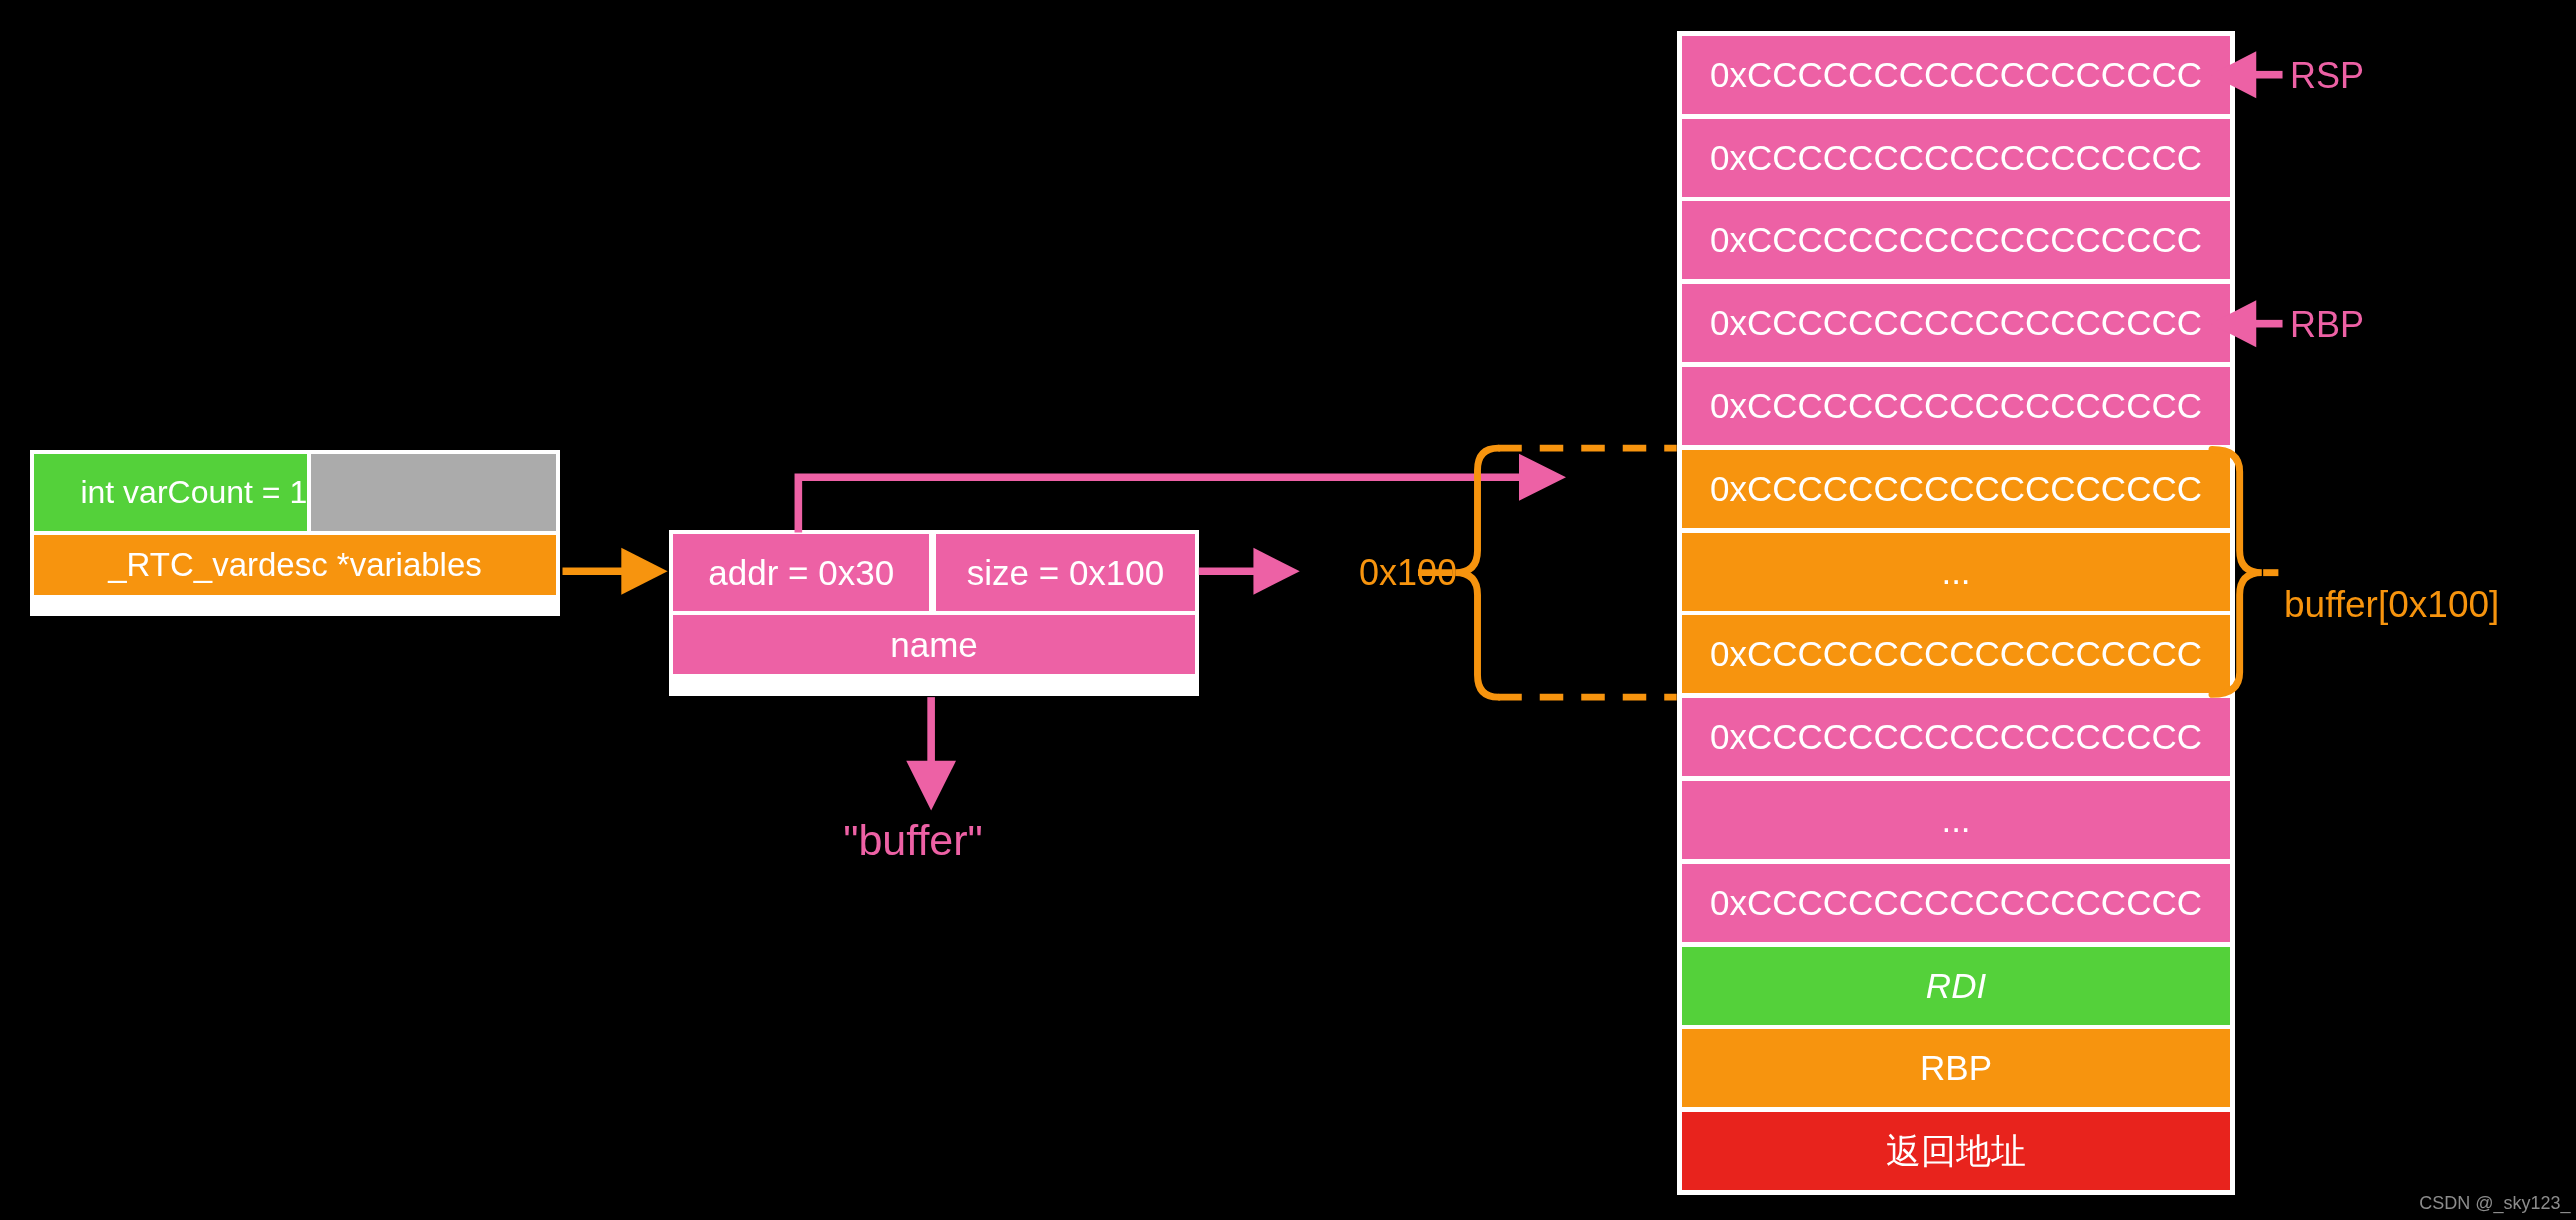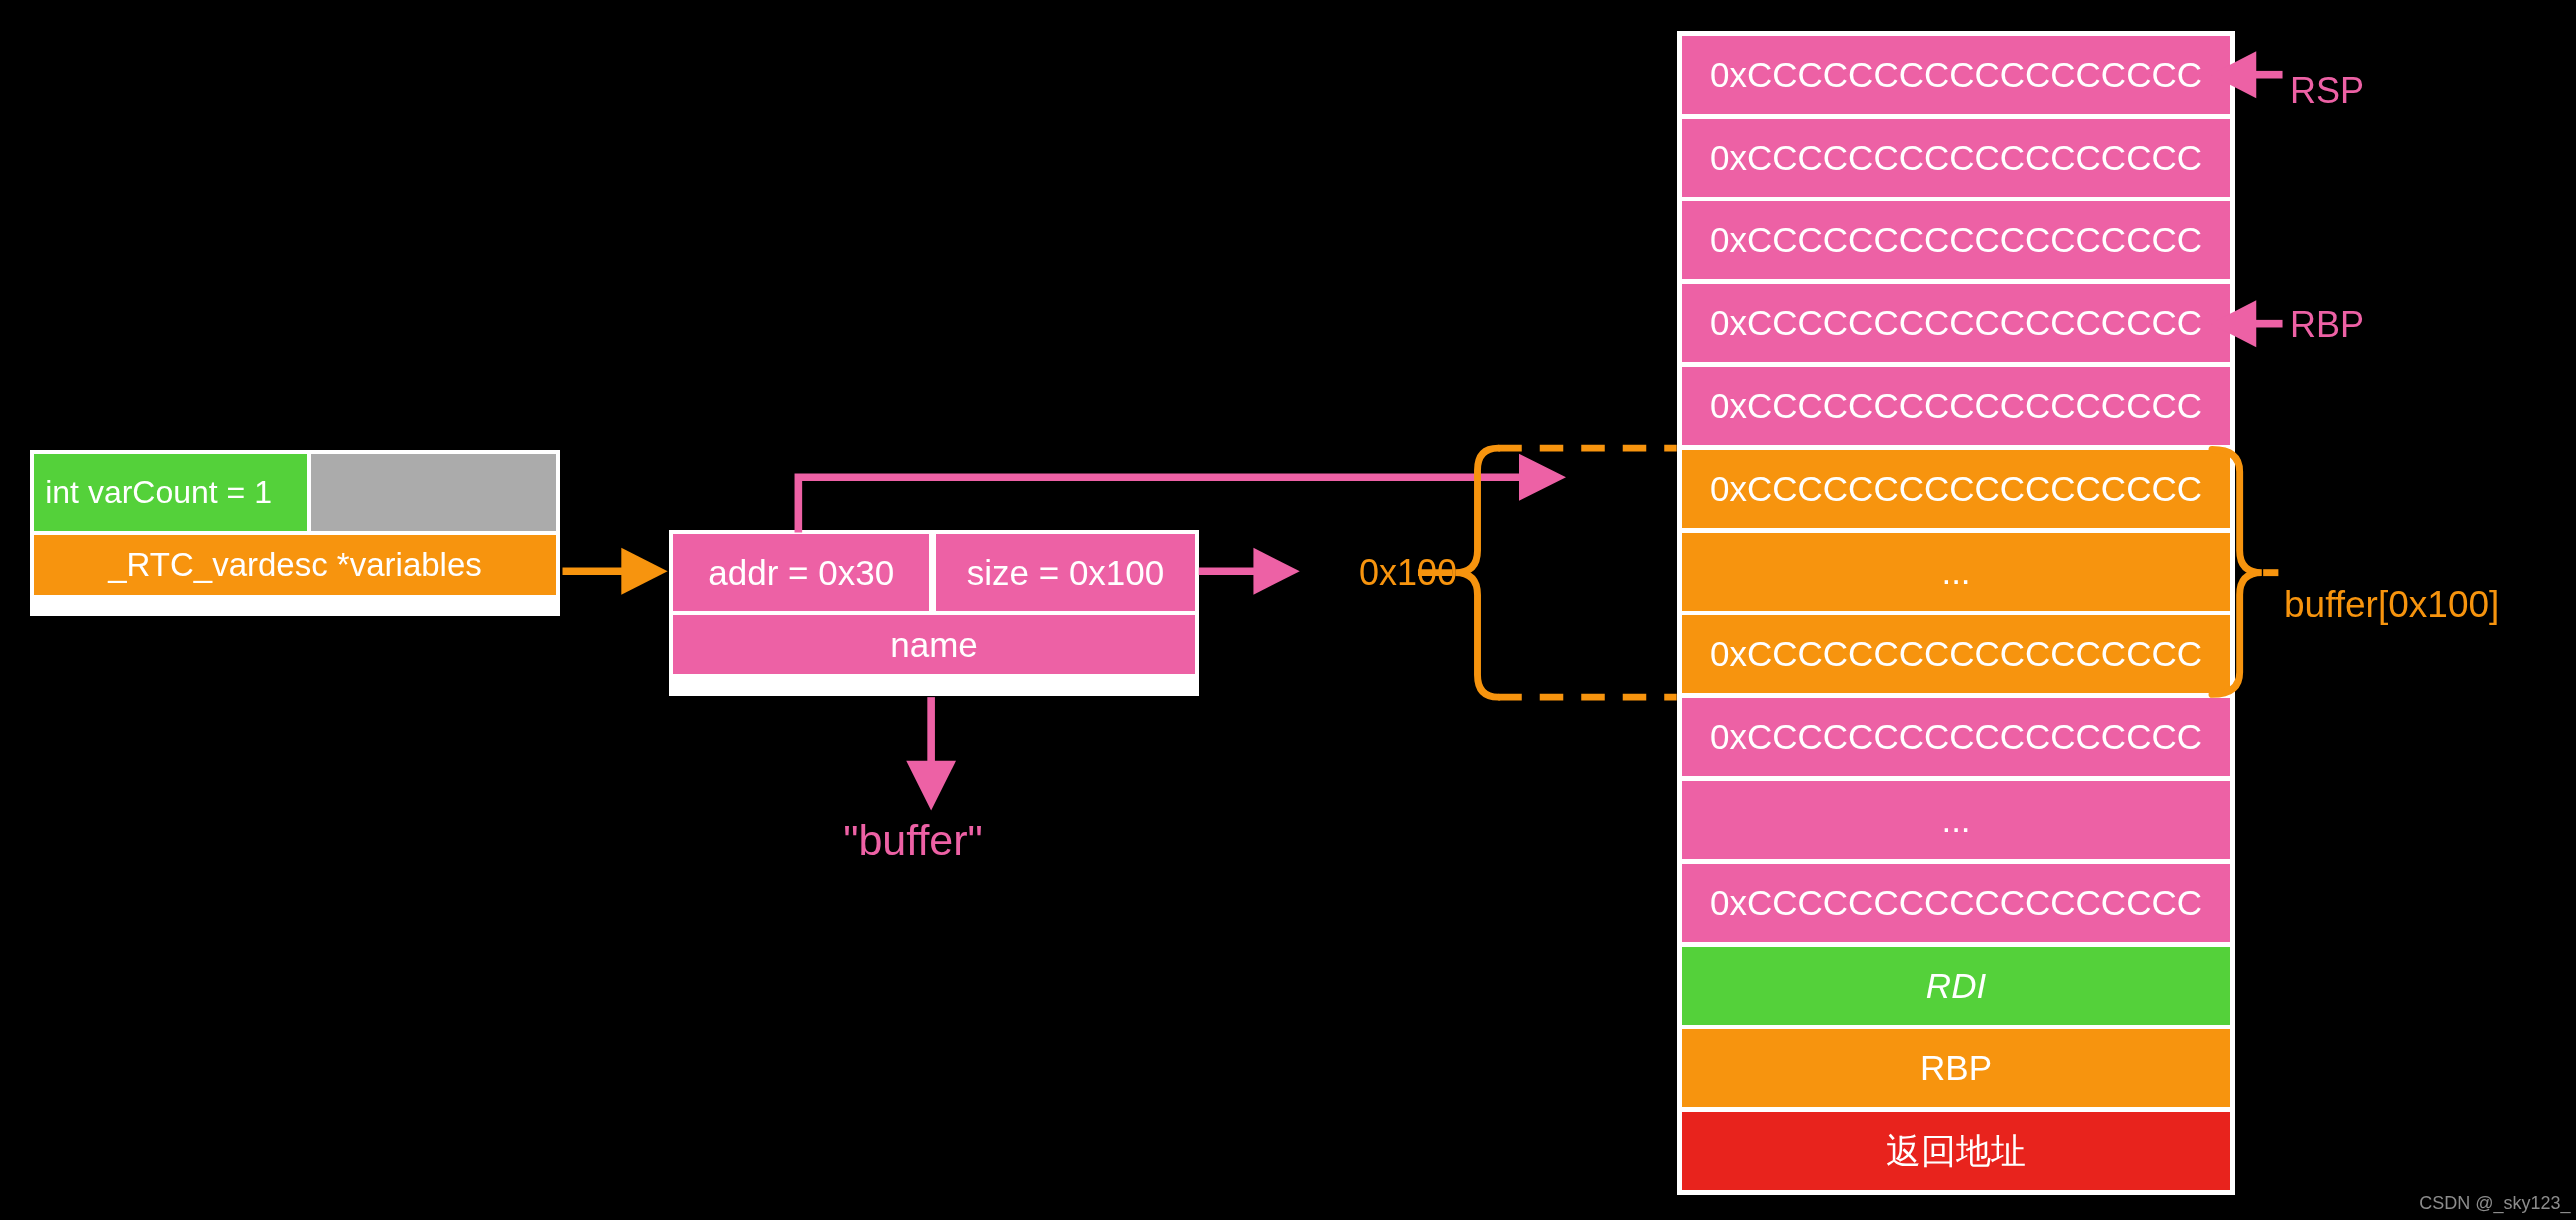--- a/index.html
+++ b/index.html
@@ -13,42 +13,42 @@
   
   .wbox{position:absolute;background:#fff;box-sizing:border-box;}
   .cell{
     display:flex;align-items:center;justify-content:center;
     color:#fff;box-sizing:border-box;overflow:hidden;white-space:nowrap;
   }
   
   #var-table{left:30px;top:450px;width:530px;height:166px;padding:4.2px;}
   #var-table .trow{display:flex;gap:4.2px;height:77px;}
   #var-table .trow + .trow{margin-top:4.2px;height:60px;}
-  .cell-varcount{background:var(--green);width:273px;justify-content:flex-start;padding-left:11px;font-size:32px;}
+  .cell-varcount{background:var(--green);width:273px;justify-content:flex-end;padding-left:11px;font-size:32px;}
   .cell-pad{background:var(--gray);flex:1;}
   .cell-variables{background:var(--orange);flex:1;font-size:33px;}
   
   #vardesc-box{left:669px;top:530px;width:530px;height:166px;padding:4.2px;}
   #vardesc-box .trow{display:flex;gap:7px;height:77px;}
   #vardesc-box .trow + .trow{margin-top:4.2px;height:59px;}
   .cell-addr{background:var(--pink);width:256px;font-size:35px;}
   .cell-size{background:var(--pink);flex:1;font-size:35px;}
   .cell-name{background:var(--pink);flex:1;font-size:35px;}
   
   #stack{left:1677px;top:31px;width:558px;padding:4.8px;}
   .stack-row{
     height:78px;margin-bottom:4.8px;
     display:flex;align-items:center;justify-content:center;
     color:#fff;font-size:35px;white-space:nowrap;
   }
   .stack-row:last-child{margin-bottom:0;}
   
   .lbl{position:absolute;white-space:nowrap;}
   #rsp-label,#rbp-label{color:var(--pink);font-size:36px;}
-  #rsp-label{left:2290px;top:70px;}
+  #rsp-label{left:2290px;top:55px;}
   #rbp-label{left:2290px;top:304px;}
   #size-value-label{color:var(--orange);font-size:36px;left:1353px;top:552px;width:104px;text-align:right;}
   #buffer-range-label{color:var(--orange);font-size:37px;left:2284px;top:552px;margin-top:32px;}
   #name-value-label{color:var(--pink);font-size:43px;left:806px;top:816px;width:214px;text-align:center;}
   #watermark{color:var(--wm);font-size:18px;right:5.5px;top:1193px;text-align:right;}
   
   #overlay{position:absolute;left:0;top:0;pointer-events:none;}
   .pink-stroke{stroke:var(--pink);fill:none;}
   .pink-fill{fill:var(--pink);}
   .orange-stroke{stroke:var(--orange);fill:none;}

